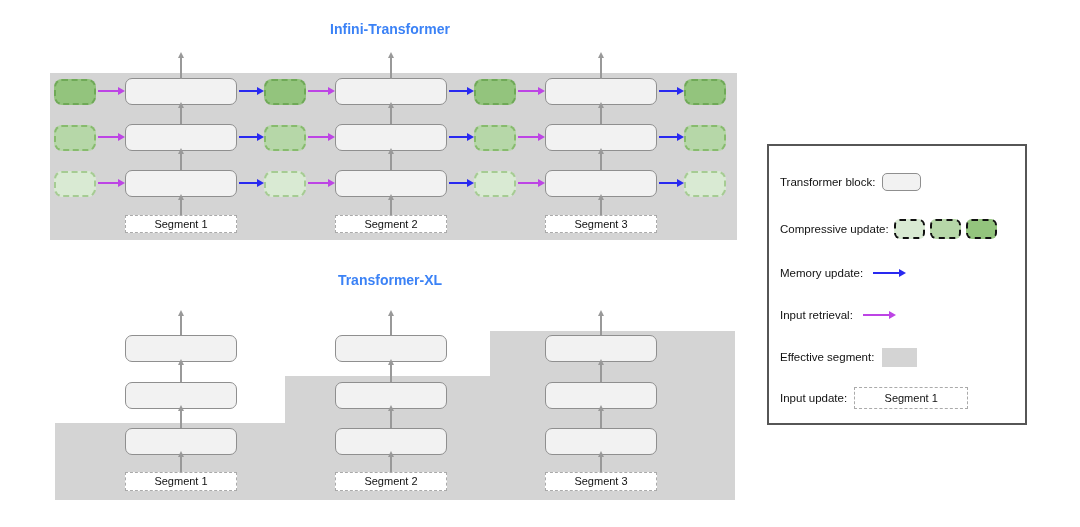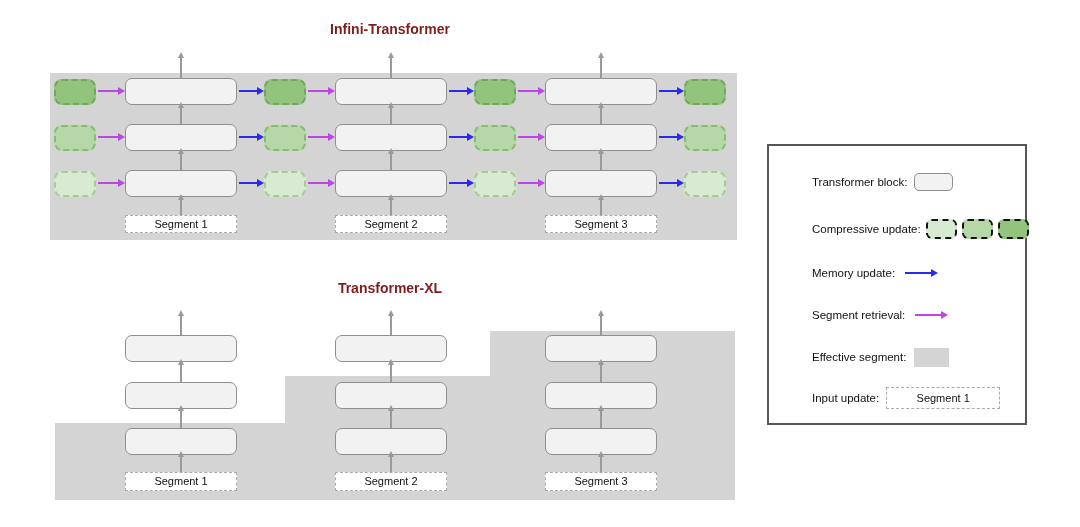--- a/index.html
+++ b/index.html
@@ -1,19 +1,19 @@
 <!DOCTYPE html>
 <html style="--effective-context: #d4d4d4; --block-fill: #f2f2f2; --block-border: #8f8f8f; --vertical-arrow: #999999; --memory-update-arrow: #2929f0; --memory-retrieval-arrow: #bd44e5; --memory-dark-fill: #93c47d; --memory-dark-border: #6fa957; --memory-mid-fill: #b6d7a8; --memory-mid-border: #87bb6d; --memory-light-fill: #d9ead3; --memory-light-border: #a6cc93; --segment-border: #aaaaaa; --legend-border: #565656; --text: #111111;"><head>
 <meta charset="utf-8">
 <style>
   html,body{margin:0;padding:0;background:#fff;}
   #canvas{position:relative;width:1080px;height:527px;background:#fff;overflow:hidden;
           font-family:"Liberation Sans",sans-serif;color:var(--text,#111);}
   .title{position:absolute;left:200px;width:380px;text-align:center;
-         font-size:14px;font-weight:bold;color:#7f1d1d;}
+         font-size:14px;font-weight:bold;color:#3b82f6;}
   .ctx{position:absolute;background:var(--effective-context);}
   .tblock{position:absolute;width:112px;height:27px;background:var(--block-fill);
           border:1px solid var(--block-border);border-radius:7px;box-sizing:border-box;}
   .gmem{position:absolute;width:42px;height:26px;border-radius:8px;box-sizing:border-box;
         border:2px dashed;}
   .g-dark{background:var(--memory-dark-fill);border-color:var(--memory-dark-border);}
   .g-mid{background:var(--memory-mid-fill);border-color:var(--memory-mid-border);}
   .g-light{background:var(--memory-light-fill);border-color:var(--memory-light-border);}
   .harrow{position:absolute;height:2px;background:currentColor;}
   .harrow::after{content:"";position:absolute;right:-7px;top:-3px;width:0;height:0;
@@ -26,21 +26,21 @@
         border-left:3.5px solid transparent;border-right:3.5px solid transparent;
         border-bottom:6px solid currentColor;}
   .seglabel{position:absolute;width:112px;background:#fff;border:1px dashed var(--segment-border);
         box-sizing:border-box;text-align:center;font-size:11px;color:#111;}
   .seg-top{height:18px;line-height:16px;}
   .seg-bot{height:19px;line-height:17px;}
   
   #legend{position:absolute;left:767px;top:144px;width:260px;height:281px;background:#fff;
         border:2px solid var(--legend-border);box-sizing:border-box;}
   .lrow{position:absolute;left:11px;height:30px;display:flex;align-items:center;}
-  .lrow .lab{font-size:11.5px;color:#111;white-space:nowrap;margin-left:32px;}
+  .lrow .lab{font-size:11.5px;color:#111;white-space:nowrap;}
   .sw-block{width:37px;height:16px;margin-left:7px;background:var(--block-fill);
         border:1px solid var(--block-border);border-radius:5px;}
   .sw-mem{width:31px;height:20px;margin-left:5px;border-radius:6px;border:2px dashed;
         box-sizing:border-box;}
   .sw-ctx{width:35px;height:19px;margin-left:8px;background:var(--effective-context);}
   .legend-arrow{position:relative;display:inline-block;width:26px;height:2px;
         background:currentColor;margin-left:10px;}
   .legend-arrow::after{content:"";position:absolute;right:-7px;top:-3px;width:0;height:0;
         border-top:4px solid transparent;border-bottom:4px solid transparent;
         border-left:7px solid currentColor;}
@@ -110,21 +110,21 @@
   <div class="uarrow" style="left:390px;top:200px;height:15px;"></div>
   <div class="uarrow" style="left:600px;top:58px;height:21px;"></div>
   <div class="uarrow" style="left:600px;top:108px;height:16px;"></div>
   <div class="uarrow" style="left:600px;top:154px;height:16px;"></div>
   <div class="uarrow" style="left:600px;top:200px;height:15px;"></div>
 
   <div class="seglabel seg-top" style="left:125px;top:215px;">Segment 1</div>
   <div class="seglabel seg-top" style="left:335px;top:215px;">Segment 2</div>
   <div class="seglabel seg-top" style="left:545px;top:215px;">Segment 3</div>
 
-  <div class="title" style="top:280px;">Transformer-XL</div>
+  <div class="title" style="top:272px;">Transformer-XL</div>
 
   <div class="ctx" style="left:55px;top:423px;width:680px;height:77px;"></div>
   <div class="ctx" style="left:285px;top:376px;width:450px;height:124px;"></div>
   <div class="ctx" style="left:490px;top:331px;width:245px;height:169px;"></div>
 
   <div class="tblock" style="left:125px;top:335px;"></div>
   <div class="tblock" style="left:335px;top:335px;"></div>
   <div class="tblock" style="left:545px;top:335px;"></div>
   <div class="tblock" style="left:125px;top:382px;"></div>
   <div class="tblock" style="left:335px;top:382px;"></div>
@@ -159,21 +159,21 @@
       <span class="lab">Compressive update:</span>
       <span class="sw-mem g-light"></span>
       <span class="sw-mem g-mid"></span>
       <span class="sw-mem g-dark"></span>
     </div>
     <div class="lrow" style="top:112px;">
       <span class="lab">Memory update:</span>
       <span class="legend-arrow blue"></span>
     </div>
     <div class="lrow" style="top:154px;">
-      <span class="lab">Segment retrieval:</span>
+      <span class="lab">Input retrieval:</span>
       <span class="legend-arrow mag"></span>
     </div>
     <div class="lrow" style="top:196px;">
       <span class="lab">Effective segment:</span>
       <span class="sw-ctx"></span>
     </div>
     <div class="lrow" style="top:237px;">
       <span class="lab">Input update:</span>
       <span class="sw-seg">Segment 1</span>
     </div>

